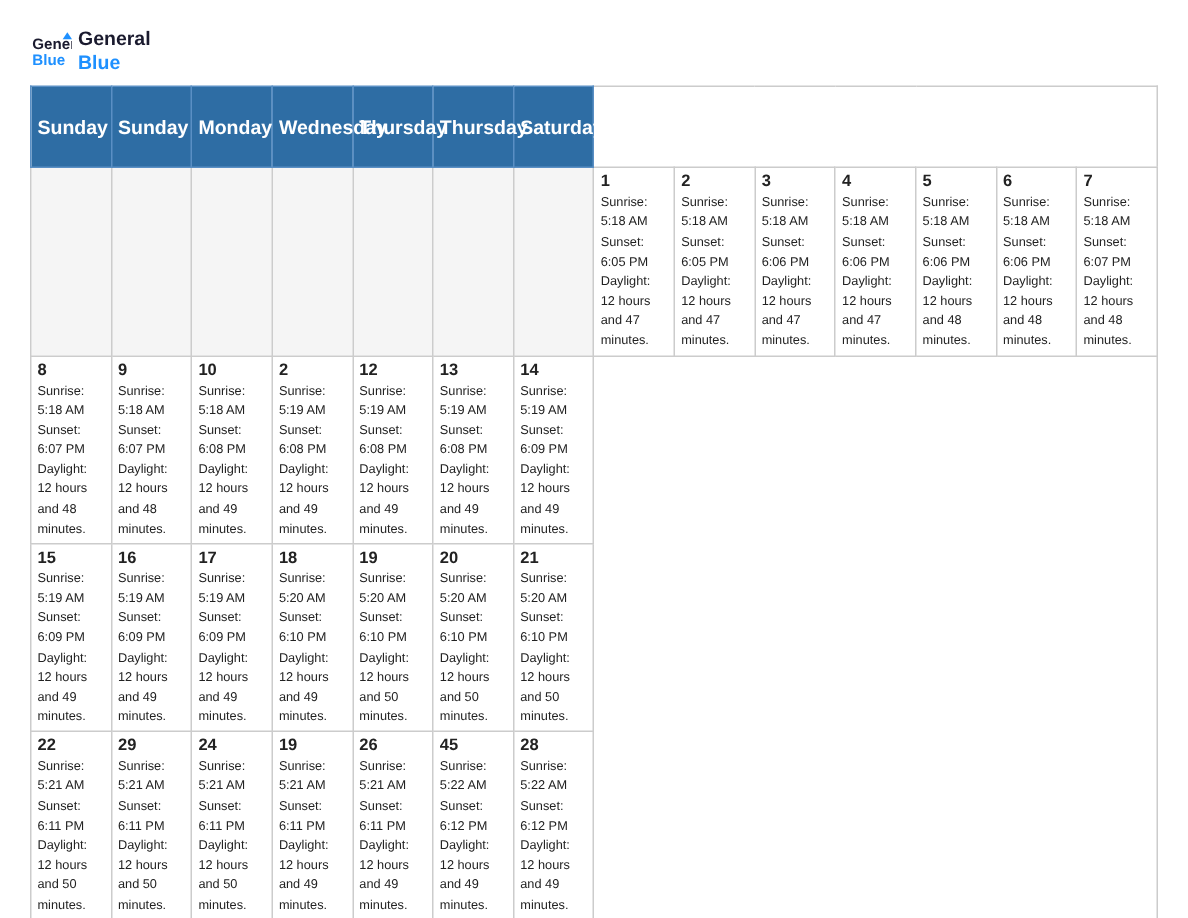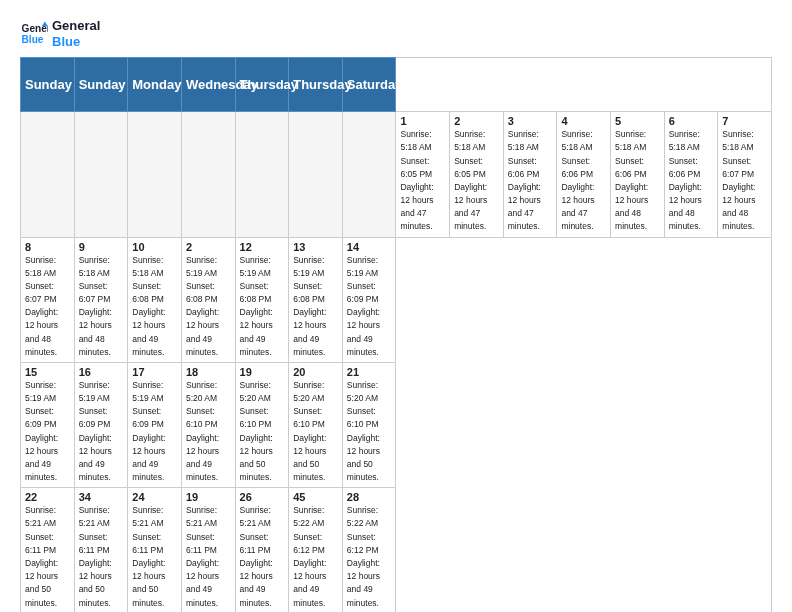--- a/index.html
+++ b/index.html
@@ -225,21 +225,21 @@
             <span class="day-num">21</span>
             <div class="day-info">Sunrise: 5:20 AM<br>Sunset: 6:10 PM<br>Daylight: 12 hours<br>and 50 minutes.</div>
           </td>
         </tr>
         <tr>
           <td>
             <span class="day-num">22</span>
             <div class="day-info">Sunrise: 5:21 AM<br>Sunset: 6:11 PM<br>Daylight: 12 hours<br>and 50 minutes.</div>
           </td>
           <td>
-            <span class="day-num">34</span>
+            <span class="day-num">29</span>
             <div class="day-info">Sunrise: 5:21 AM<br>Sunset: 6:11 PM<br>Daylight: 12 hours<br>and 50 minutes.</div>
           </td>
           <td>
             <span class="day-num">24</span>
             <div class="day-info">Sunrise: 5:21 AM<br>Sunset: 6:11 PM<br>Daylight: 12 hours<br>and 50 minutes.</div>
           </td>
           <td>
             <span class="day-num">19</span>
             <div class="day-info">Sunrise: 5:21 AM<br>Sunset: 6:11 PM<br>Daylight: 12 hours<br>and 49 minutes.</div>
           </td>

